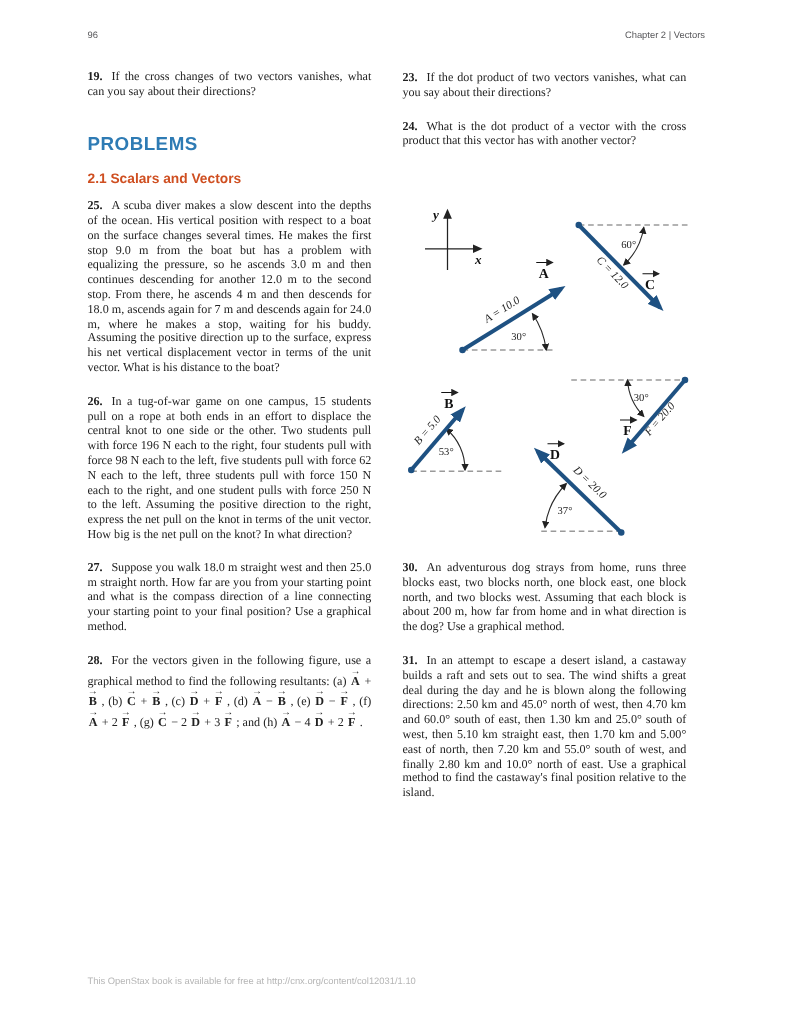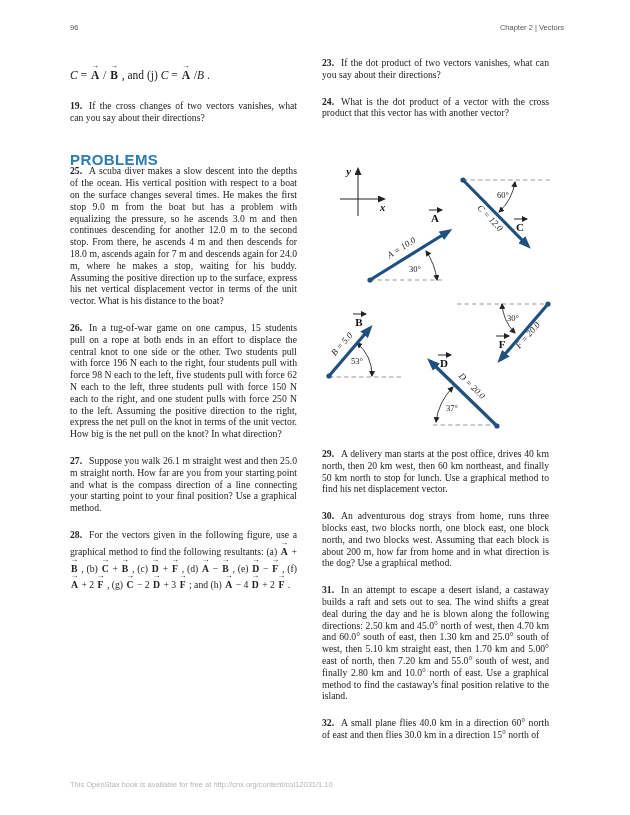--- a/index.html
+++ b/index.html
@@ -36,31 +36,31 @@
 </style>
 </head>
 <body>
 
 <div class="page">
 
   <div class="hdr hdr-left">96</div>
   <div class="hdr hdr-right">Chapter 2 | Vectors</div>
 
   <div class="col col-left">
-    <div class="eq"><span class="it">C</span><span> = </span><span class="vec">A</span><span> / </span><span class="vec">B</span><span> , and (j) </span><span class="it">C</span><span> = </span><span class="vec">A</span><span> /</span><span class="it">B</span><span> .</span></div>
 
     <p class="prob"><span class="num">19.</span><span>If the cross changes of two vectors vanishes, what can you say about their directions?</span></p>
 
     <div class="h-problems">PROBLEMS</div>
+    <div class="h-section">2.1 Scalars and Vectors</div>
 
     <p class="prob"><span class="num">25.</span><span>A scuba diver makes a slow descent into the depths of the ocean. His vertical position with respect to a boat on the surface changes several times. He makes the first stop 9.0 m from the boat but has a problem with equalizing the pressure, so he ascends 3.0 m and then continues descending for another 12.0 m to the second stop. From there, he ascends 4 m and then descends for 18.0 m, ascends again for 7 m and descends again for 24.0 m, where he makes a stop, waiting for his buddy. Assuming the positive direction up to the surface, express his net vertical displacement vector in terms of the unit vector. What is his distance to the boat?</span></p>
 
     <p class="prob"><span class="num">26.</span><span>In a tug-of-war game on one campus, 15 students pull on a rope at both ends in an effort to displace the central knot to one side or the other. Two students pull with force 196 N each to the right, four students pull with force 98 N each to the left, five students pull with force 62 N each to the left, three students pull with force 150 N each to the right, and one student pulls with force 250 N to the left. Assuming the positive direction to the right, express the net pull on the knot in terms of the unit vector. How big is the net pull on the knot? In what direction?</span></p>
 
-    <p class="prob"><span class="num">27.</span><span>Suppose you walk 26.1 m straight west and then 25.0 m straight north. How far are you from your starting point and what is the compass direction of a line connecting your starting point to your final position? Use a graphical method.</span></p>
+    <p class="prob"><span class="num">27.</span><span>Suppose you walk 18.0 m straight west and then 25.0 m straight north. How far are you from your starting point and what is the compass direction of a line connecting your starting point to your final position? Use a graphical method.</span></p>
 
     <p class="prob"><span class="num">28.</span><span><span>For the vectors given in the following figure, use a graphical method to find the following resultants: (a) </span><span class="vec">A</span><span> + </span><span class="vec">B</span><span> , (b) </span><span class="vec">C</span><span> + </span><span class="vec">B</span><span> , (c) </span><span class="vec">D</span><span> + </span><span class="vec">F</span><span> , (d) </span><span class="vec">A</span><span> − </span><span class="vec">B</span><span> , (e) </span><span class="vec">D</span><span> − </span><span class="vec">F</span><span> , (f) </span><span class="vec">A</span><span> + 2 </span><span class="vec">F</span><span> , (g) </span><span class="vec">C</span><span> − 2 </span><span class="vec">D</span><span> + 3 </span><span class="vec">F</span><span> ; and (h) </span><span class="vec">A</span><span> − 4 </span><span class="vec">D</span><span> + 2 </span><span class="vec">F</span><span> .</span></span></p>
   </div>
 
   <div class="col col-right">
     <p class="prob first-right"><span class="num">23.</span><span>If the dot product of two vectors vanishes, what can you say about their directions?</span></p>
 
     <p class="prob"><span class="num">24.</span><span>What is the dot product of a vector with the cross product that this vector has with another vector?</span></p>
 
     <div class="fig-wrap">
@@ -134,24 +134,22 @@
           <circle cx="226" cy="145" r="2.6" fill="#1e5182"></circle>
           <line x1="226" y1="145" x2="178" y2="201" stroke="#1e5182" stroke-width="3.2" marker-end="url(#vah)"></line>
           <text class="sv-mag" x="208" y="178" text-anchor="middle" transform="rotate(-49 208 178)">F = 20.0</text>
           <text class="sv-ang" x="191" y="162" text-anchor="middle">30°</text>
           <text class="sv-sym" x="180" y="189" text-anchor="middle">F</text>
           <line x1="174" y1="177" x2="187" y2="177" stroke="#111" stroke-width="0.9" marker-end="url(#arcah)"></line>
         </g>
       </svg>
     </div>
 
-    <p class="prob"><span class="num">29.</span><span>A delivery man starts at the post office, drives 40 km north, then 20 km west, then 60 km northeast, and finally 50 km north to stop for lunch. Use a graphical method to find his net displacement vector.</span></p>
 
     <p class="prob"><span class="num">30.</span><span>An adventurous dog strays from home, runs three blocks east, two blocks north, one block east, one block north, and two blocks west. Assuming that each block is about 200 m, how far from home and in what direction is the dog? Use a graphical method.</span></p>
 
     <p class="prob"><span class="num">31.</span><span>In an attempt to escape a desert island, a castaway builds a raft and sets out to sea. The wind shifts a great deal during the day and he is blown along the following directions: 2.50 km and 45.0° north of west, then 4.70 km and 60.0° south of east, then 1.30 km and 25.0° south of west, then 5.10 km straight east, then 1.70 km and 5.00° east of north, then 7.20 km and 55.0° south of west, and finally 2.80 km and 10.0° north of east. Use a graphical method to find the castaway's final position relative to the island.</span></p>
 
-    <p class="prob"><span class="num">32.</span><span>A small plane flies 40.0 km in a direction 60° north of east and then flies 30.0 km in a direction 15° north of</span></p>
   </div>
 
   <div class="footer">This OpenStax book is available for free at http://cnx.org/content/col12031/1.10</div>
 
 </div>
 
 </body></html>

